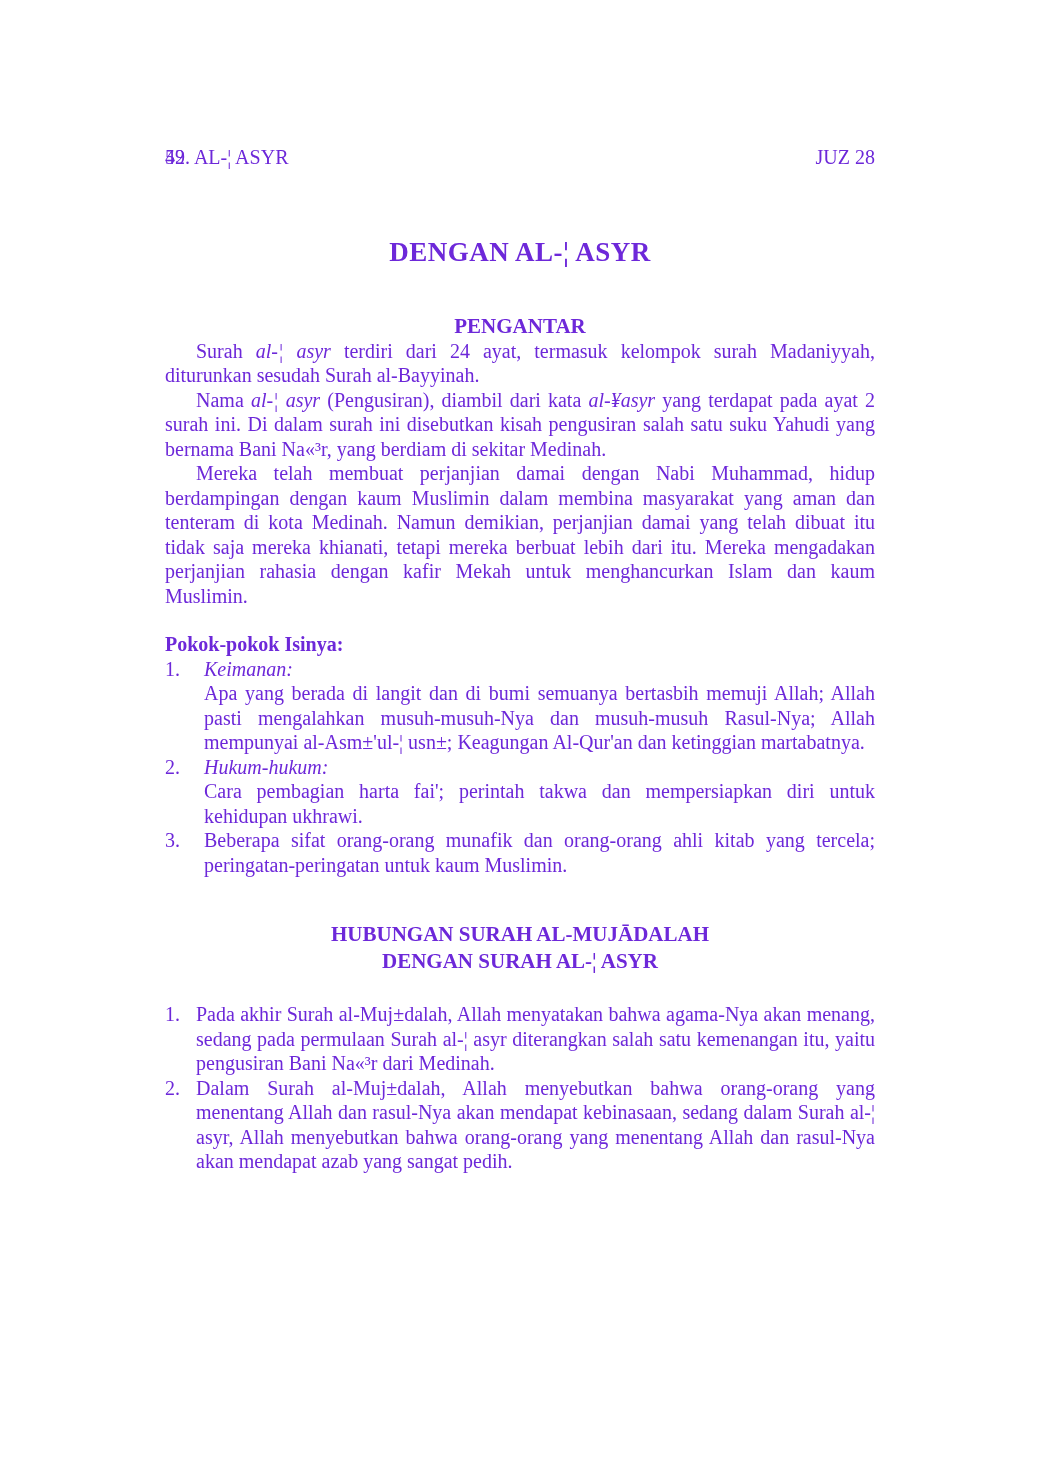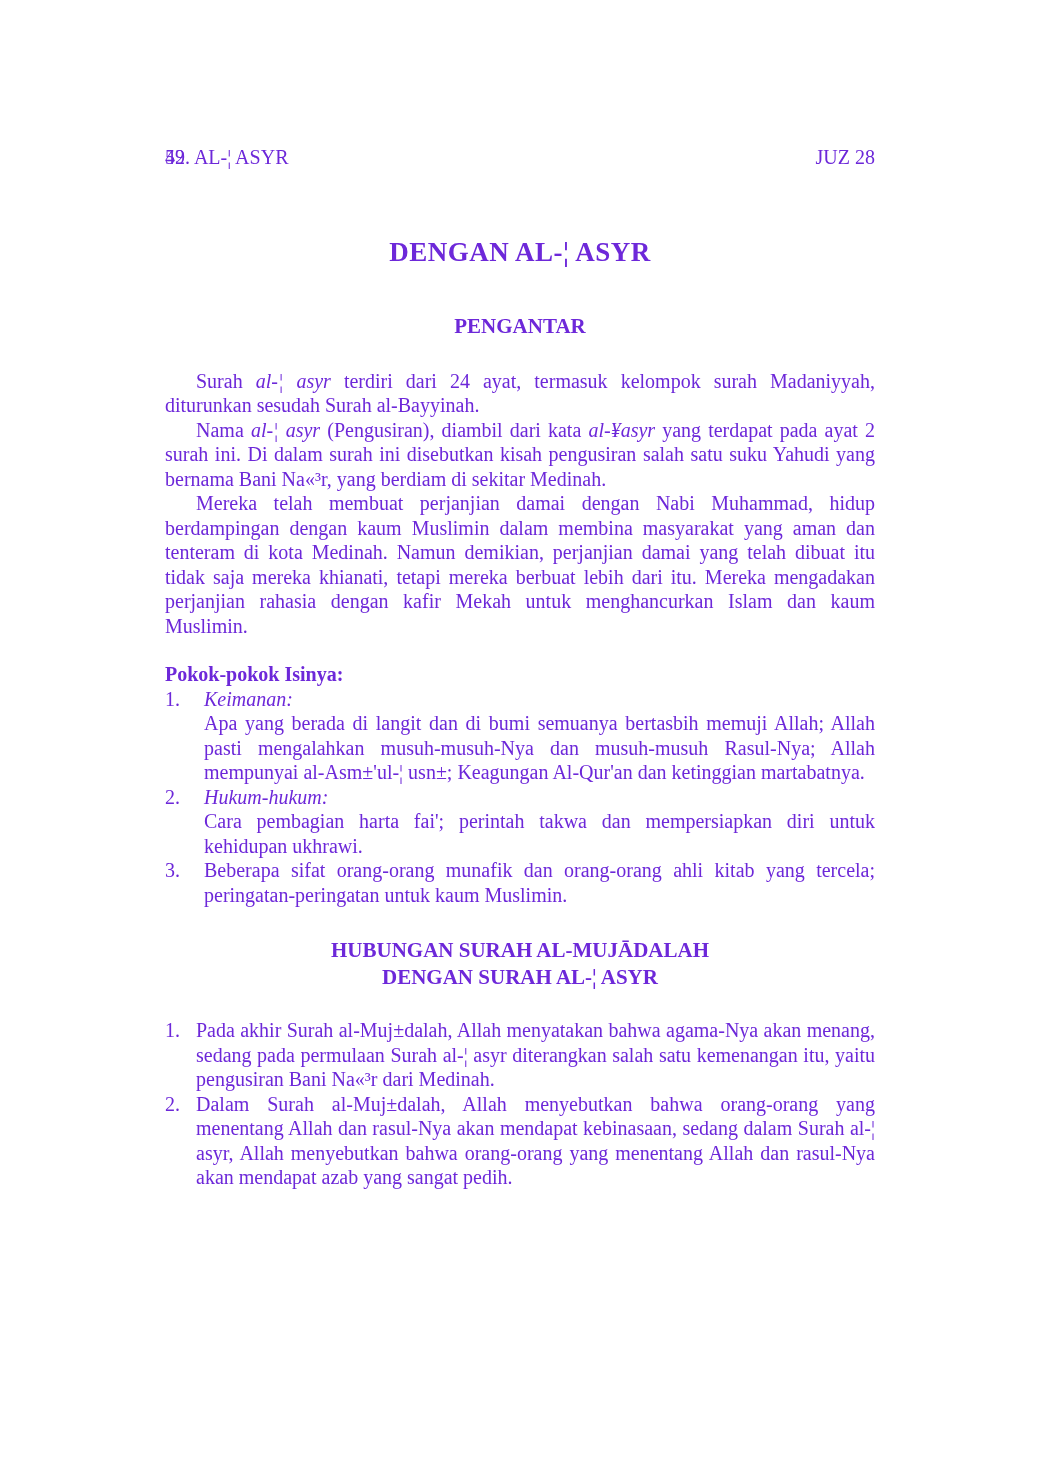--- a/index.html
+++ b/index.html
@@ -36,36 +36,36 @@
     line-height: 31px;
     letter-spacing: 0.5px;
   }
   .subheading {
     margin-top: 46px;
     text-align: center;
     font-size: 21px;
     font-weight: bold;
     line-height: 25px;
   }
-  .body-text { margin-top: 30px; }
+  .body-text { }
   .body-text p {
     text-align: justify;
     text-indent: 31px;
   }
   .pokok-heading {
     margin-top: 24px;
     font-size: 20px;
     font-weight: bold;
   }
   .list-item { display: flex; }
   .pokok-list .num { flex: none; width: 39px; }
   .pokok-list .item-body { flex: 1; text-align: justify; }
   .item-label { font-style: italic; }
   .hub-heading {
-    margin-top: 30px;
+    margin-top: 44px;
     text-align: center;
     font-size: 21px;
     font-weight: bold;
     line-height: 27px;
   }
   .hub-list { margin-top: 27px; }
   .hub-list .num { flex: none; width: 31px; }
   .hub-list .item-body { flex: 1; text-align: justify; }
   .seg-i { font-style: italic; }
 </style>

